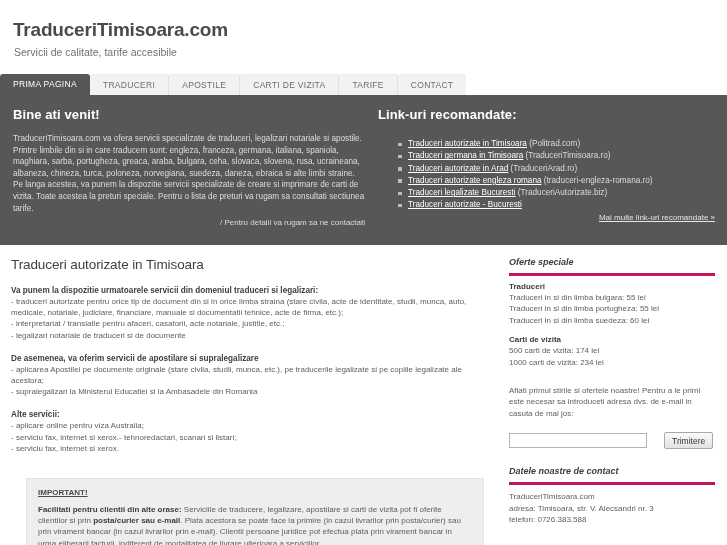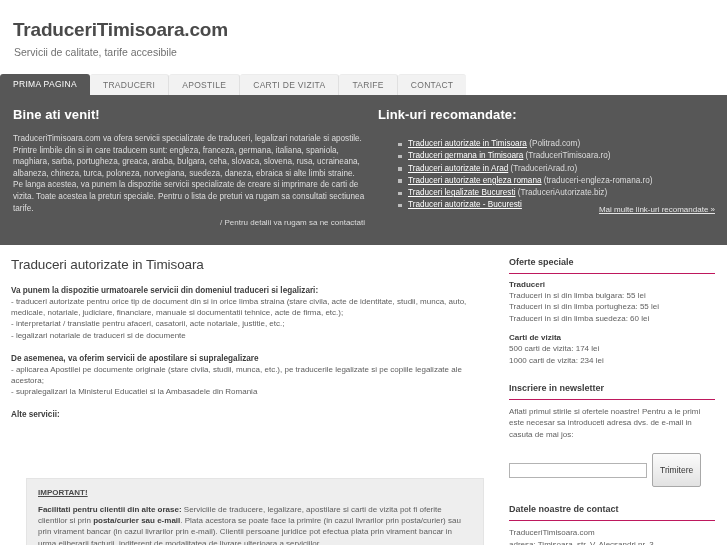--- a/index.html
+++ b/index.html
@@ -165,21 +165,21 @@
     height: 3.5px;
     background: #bdbdbd;
   }
   ul.linklist li a {
     color: #ffffff;
     text-decoration: underline;
   }
   .banner .more {
     position: absolute;
     right: 12px;
-    top: 110px;
+    top: 118px;
     font-size: 8px;
   }
   .banner .more a {
     color: #e4e4e4;
     text-decoration: underline;
   }
 
   
   .main {
     position: absolute;
@@ -247,21 +247,22 @@
     left: 509px;
     top: 12px;
     width: 206px;
   }
   .sidebar h4 {
     margin: 0 0 6px 0;
     padding: 0 0 6px 0;
     font-size: 9px;
     font-weight: bold;
     color: #3d3d3d;
-    border-bottom: 1px solid #be185d;
+    border-bottom: 3px solid #be185d;
+    font-style: italic;
   }
   .sidebar .sec { margin-bottom: 17px; }
   .sidebar .sub {
     font-size: 8px;
     font-weight: bold;
     color: #3d3d3d;
     margin-bottom: 1px;
   }
   .sidebar .row {
     font-size: 8px;
@@ -284,29 +285,30 @@
   .newsletter-form input[type=text] {
     width: 138px;
     height: 15px;
     border: 1px solid #b3b3b3;
     background: #ffffff;
     font-size: 8px;
     padding: 0 3px;
     font-family: "Liberation Sans", sans-serif;
   }
   .newsletter-form button {
-    height: 34px;
+    height: 17px;
     padding: 0 7px;
     font-size: 8.5px;
     color: #333333;
     background: linear-gradient(#fbfbfb, #e2e2e2);
     border: 1px solid #a8a8a8;
     border-radius: 2px;
     cursor: pointer;
     font-family: "Liberation Sans", sans-serif;
+    margin-left: 12px;
   }
 </style>
 </head>
 <body>
 
 <div id="page">
 
   <div class="topnav">
     <a href="#">Prima pagina</a><span class="sep">·</span><a href="#">Adaugă la favorite!</a><span class="sep">·</span><a href="#">Contact</a>
   </div>
@@ -364,20 +366,23 @@
       </div>
 
       <div class="block">
         <h3>De asemenea, va oferim servicii de apostilare si supralegalizare</h3>
         <p style="white-space:pre-line">- aplicarea Apostilei pe documente originale (stare civila, studii, munca, etc.), pe traducerile legalizate si pe copiile legalizate ale acestora;
 - supralegalizari la Ministerul Educatiei si la Ambasadele din Romania</p>
       </div>
 
       <div class="block">
         <h3>Alte servicii:</h3>
+        <p style="white-space:pre-line">- aplicare online pentru viza Australia;
+- serviciu fax, internet si xerox.- tehnoredactari, scanari si listari;
+- serviciu fax, internet si xerox.</p>
       </div>
     </div>
 
     <div class="important">
       <span class="lbl">IMPORTANT!</span>
       <p><b>Facilitati pentru clientii din alte orase:</b><span> Serviciile de traducere, legalizare, apostilare si carti de vizita pot fi oferite clientilor si prin </span><b>posta/curier sau e-mail</b><span>. Plata acestora se poate face la primire (in cazul livrarilor prin posta/curier) sau prin virament bancar (in cazul livrarilor prin e-mail). Clientii persoane juridice pot efectua plata prin virament bancar in urma eliberarii facturii, indiferent de modalitatea de livrare ulterioara a serviciilor.</span></p>
     </div>
 
     <div class="sidebar">
 
@@ -387,21 +392,20 @@
         <div class="row">Traduceri in si din limba bulgara: 55 lei</div>
         <div class="row">Traduceri in si din limba portugheza: 55 lei</div>
         <div class="row">Traduceri in si din limba suedeza: 60 lei</div>
         <div class="gap"></div>
         <div class="sub">Carti de vizita</div>
         <div class="row">500 carti de vizita: 174 lei</div>
         <div class="row">1000 carti de vizita: 234 lei</div>
       </div>
 
       <div class="sec">
-        <h4>Inscriere in newsletter</h4>
         <p class="txt">Aflati primul stirile si ofertele noastre! Pentru a le primi este necesar sa introduceti adresa dvs. de e-mail in casuta de mai jos:</p>
         <div class="newsletter-form">
           <input type="text" value="" placeholder="" style="">
           <button>Trimitere</button>
         </div>
       </div>
 
       <div class="sec">
         <h4>Datele noastre de contact</h4>
         <div class="row">TraduceriTimisoara.com</div>

